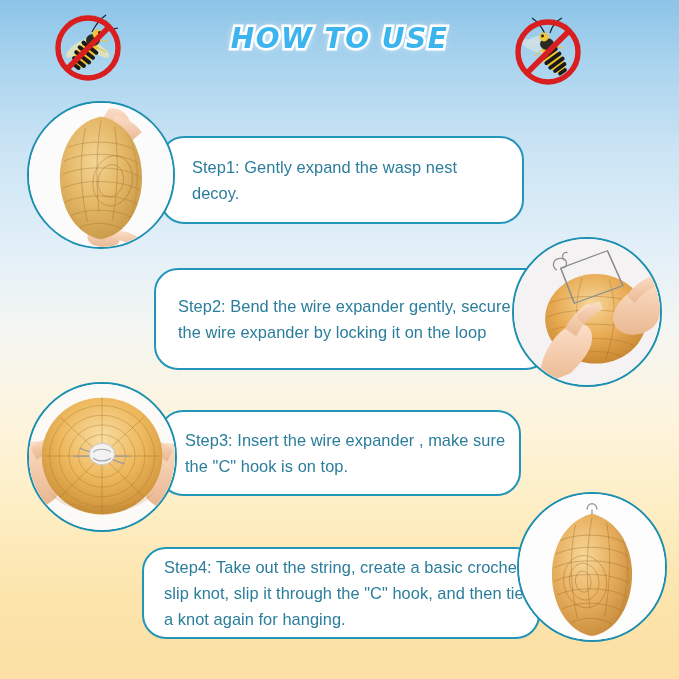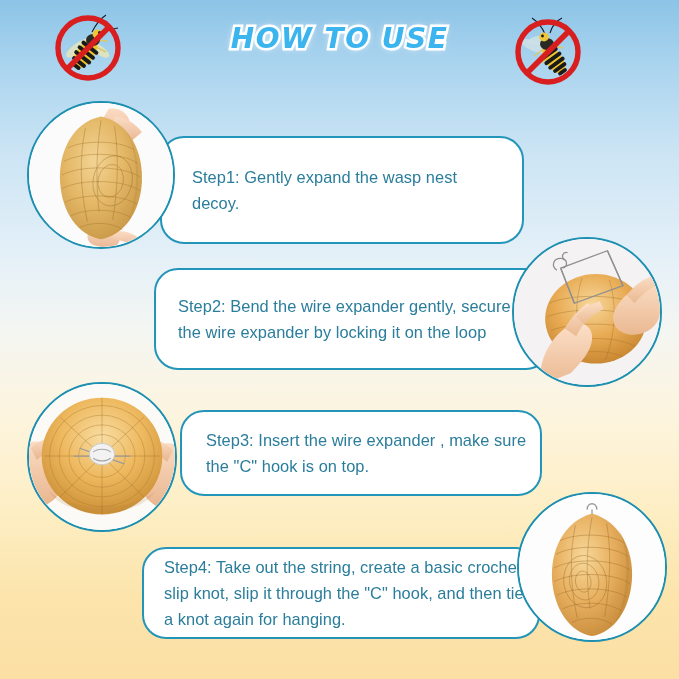--- a/index.html
+++ b/index.html
@@ -87,27 +87,27 @@
   }
   .step-box .step-text {
     font-family: "Liberation Sans", sans-serif;
     font-size: 16.4px;
     line-height: 26px;
     color: #2a7d9b;
     letter-spacing: 0.05px;
     white-space: pre-line;
   }
 
-  .step-box.b1 { left: 160px; top: 136px; width: 364px; height: 108px; border-radius: 24px; }
+  .step-box.b1 { left: 160px; top: 136px; width: 364px; height: 88px; border-radius: 24px; }
   .step-box.b1 .step-text { padding-left: 30px; padding-right: 16px; }
 
   .step-box.b2 { left: 154px; top: 268px; width: 396px; height: 102px; border-radius: 24px; }
   .step-box.b2 .step-text { padding-left: 22px; padding-right: 16px; }
 
-  .step-box.b3 { left: 180px; top: 410px; width: 362px; height: 86px; border-radius: 24px; }
+  .step-box.b3 { left: 159px; top: 410px; width: 362px; height: 86px; border-radius: 24px; }
   .step-box.b3 .step-text { padding-left: 24px; padding-right: 12px; }
 
   .step-box.b4 { left: 142px; top: 547px; width: 398px; height: 92px; border-radius: 24px; }
   .step-box.b4 .step-text { padding-left: 20px; padding-right: 10px; }
 </style>
 </head>
 <body>
 
 <div id="poster">
 

